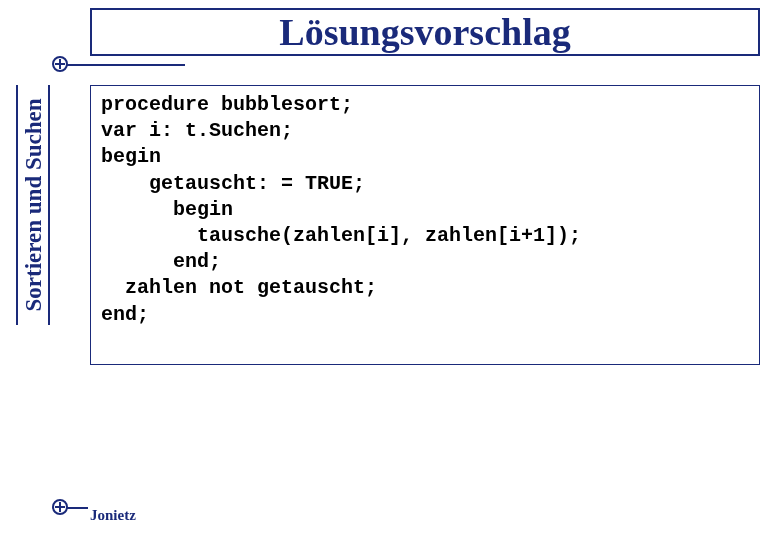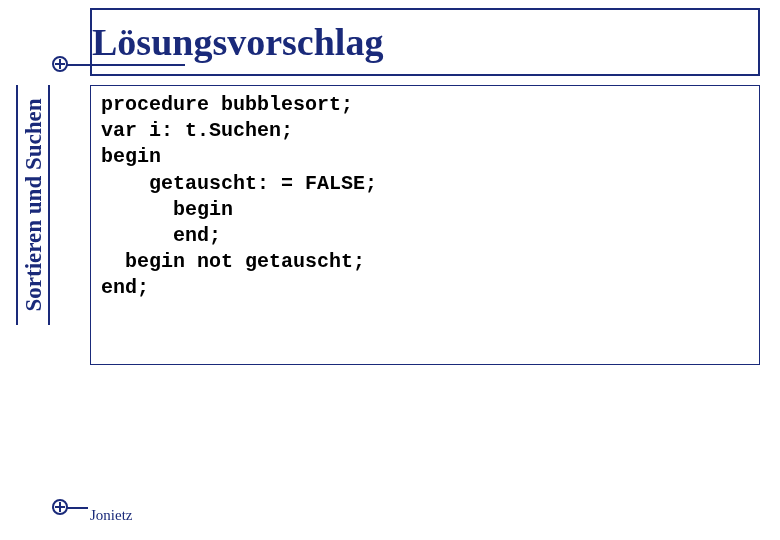--- a/index.html
+++ b/index.html
@@ -8,24 +8,25 @@
     height: 540px;
     background: #ffffff;
     position: relative;
     font-family: "Times New Roman", serif;
   }
   .title-box {
     position: absolute;
     left: 90px;
     top: 8px;
     width: 670px;
-    height: 68px;
+    height: 48px;
     border: 2px solid #1a2a7a;
     display: flex;
     align-items: center;
+    justify-content: center;
   }
   .title-text {
     color: #1a2a7a;
     font-size: 38px;
     font-weight: bold;
   }
   .node {
     position: absolute;
     width: 16px;
     height: 16px;
@@ -91,21 +92,21 @@
     font-weight: bold;
     color: #000;
     line-height: 26.2px;
     white-space: pre;
   }
   .footer {
     position: absolute;
     left: 90px;
     bottom: 16px;
     color: #1a2a7a;
-    font-weight: normal;
+    font-weight: bold;
     font-size: 15px;
   }
 </style>
 </head>
 <body>
 
 <div class="title-box">
   <div class="title-text">Lösungsvorschlag</div>
 </div>
 
@@ -125,20 +126,21 @@
 <div class="hline" style="left:60px; top:507px; width:28px;"></div>
 <div class="node" style="left:52px; top:499px;">
   <div class="node-inner"></div>
     <div class="node-inner2"></div>
 </div>
 
 <div class="code-box">
   <div class="code-line">procedure bubblesort;</div>
   <div class="code-line">var i: t.Suchen;</div>
   <div class="code-line">begin</div>
-  <div class="code-line">    getauscht: = FALSE;</div>
+  <div class="code-line">    getauscht: = TRUE;</div>
   <div class="code-line">      begin</div>
+  <div class="code-line">        tausche(zahlen[i], zahlen[i+1]);</div>
   <div class="code-line">      end;</div>
-  <div class="code-line">  begin not getauscht;</div>
+  <div class="code-line">  zahlen not getauscht;</div>
   <div class="code-line">end;</div>
 </div>
 
 <div class="footer">Jonietz</div>
 
 </body></html>

